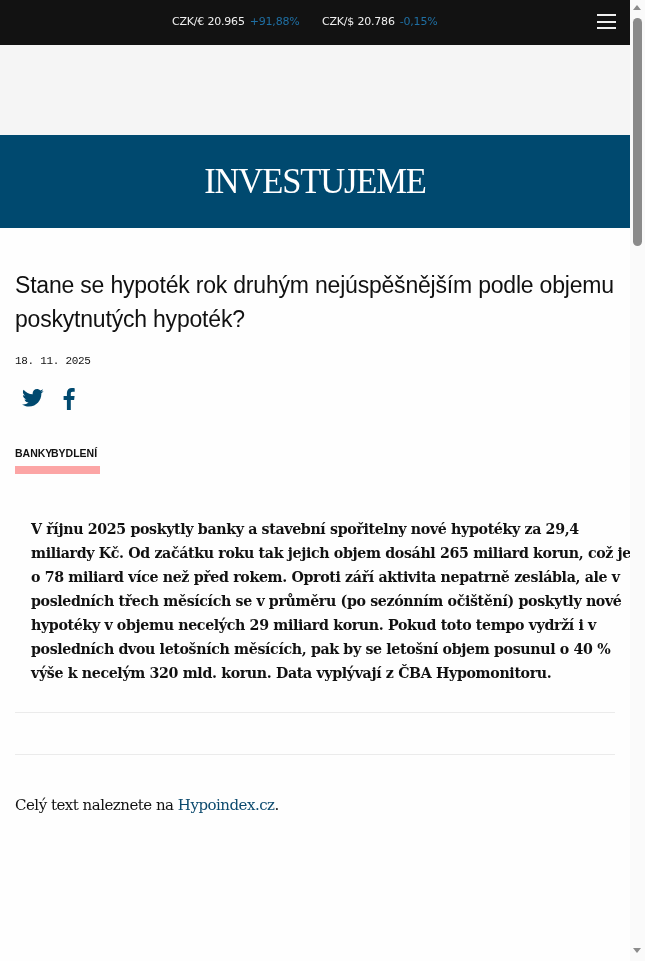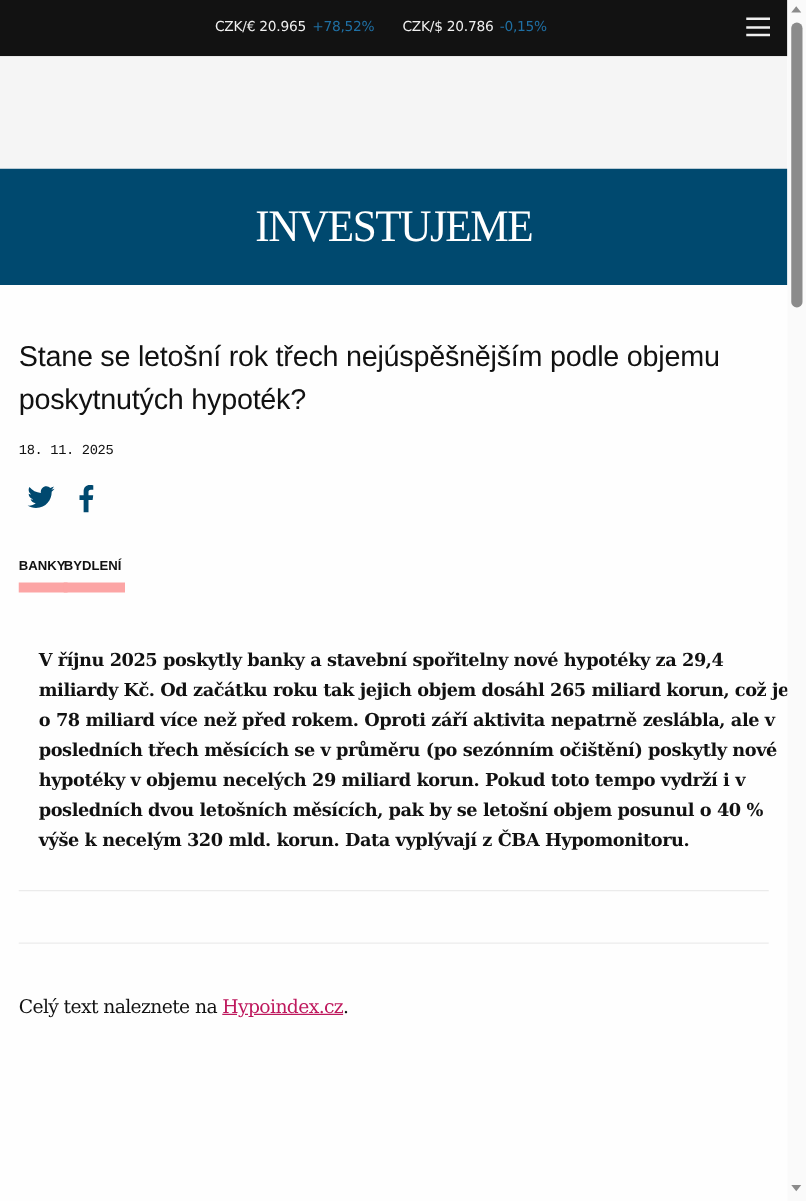--- a/index.html
+++ b/index.html
@@ -60,56 +60,56 @@
       line-height: 24px; color: #111; letter-spacing: -0.35px;
     }
     .divider { position: absolute; left: 15px; width: 600px; height: 1px; background: #ebebeb; }
     .divider.d1 { top: 712px; }
     .divider.d2 { top: 754px; }
 
     .source {
       position: absolute; left: 15px; top: 796px; margin: 0;
       font-family: "DejaVu Serif", serif; font-size: 15px; color: #111; letter-spacing: -0.5px;
     }
-    .source a { color: #be185d; text-decoration: underline; cursor: pointer; }
+    .source a { color: #0c4a6e; cursor: pointer; }
 
     
     .scrollbar { position: absolute; left: 630px; top: 0; width: 15px; height: 961px; background: #fafafa; }
     .scroll-up { position: absolute; left: 3px; top: 5px; width: 0; height: 0;
       border-left: 4.5px solid transparent; border-right: 4.5px solid transparent; border-bottom: 5px solid #8b8b8b; cursor: pointer; }
     .scroll-down { position: absolute; left: 3px; top: 948px; width: 0; height: 0;
       border-left: 4.5px solid transparent; border-right: 4.5px solid transparent; border-top: 5px solid #8b8b8b; cursor: pointer; }
     .scroll-thumb { position: absolute; left: 3px; top: 18px; width: 9px; height: 228px; border-radius: 5px; background: #8b8b8b; cursor: pointer; }
   </style>
 </head>
 <body>
 
 <div class="page">
 
   <div class="ticker-bar">
     <div class="ticker t1">
-      <span class="pair">CZK/€ 20.965</span><span class="chg">+78,52%</span>
+      <span class="pair">CZK/€ 20.965</span><span class="chg">+91,88%</span>
     </div>
     <div class="ticker t2">
       <span class="pair">CZK/$ 20.786</span><span class="chg">-0,15%</span>
     </div>
     <div class="menu-btn">
       <span></span>
         <span></span>
         <span></span>
     </div>
   </div>
 
   <div class="ad-space"></div>
 
   <div class="brand-band"></div>
   <div class="logo">INVESTUJEME</div>
 
   <div class="article">
-    <h1 class="title">Stane se letošní rok třech nejúspěšnějším podle objemu poskytnutých hypoték?</h1>
+    <h1 class="title">Stane se hypoték rok druhým nejúspěšnějším podle objemu poskytnutých hypoték?</h1>
   </div>
 
   <div class="date">18. 11. 2025</div>
 
   <a class="share tw">
     <svg width="22" height="20" viewBox="0 0 24 20">
       <path fill="#00496f" d="M23.6 2.4c-.9.4-1.8.6-2.8.8 1-.6 1.8-1.6 2.1-2.7-.9.6-2 .9-3.1 1.2C19 .7 17.8.1 16.4.1c-2.7 0-4.8 2.2-4.8 4.8 0 .4 0 .8.1 1.1C7.7 5.8 4.1 3.9 1.7.9c-.4.7-.7 1.6-.7 2.4 0 1.7.9 3.2 2.2 4-.8 0-1.5-.2-2.2-.6v.1c0 2.3 1.7 4.3 3.9 4.7-.4.1-.8.2-1.3.2-.3 0-.6 0-.9-.1.6 1.9 2.4 3.3 4.5 3.4-1.7 1.3-3.7 2.1-6 2.1-.4 0-.8 0-1.2-.1 2.1 1.4 4.7 2.2 7.4 2.2 8.9 0 13.7-7.4 13.7-13.7v-.6c1-.7 1.8-1.6 2.5-2.5z"></path>
     </svg>
   </a>
   <a class="share fb">

